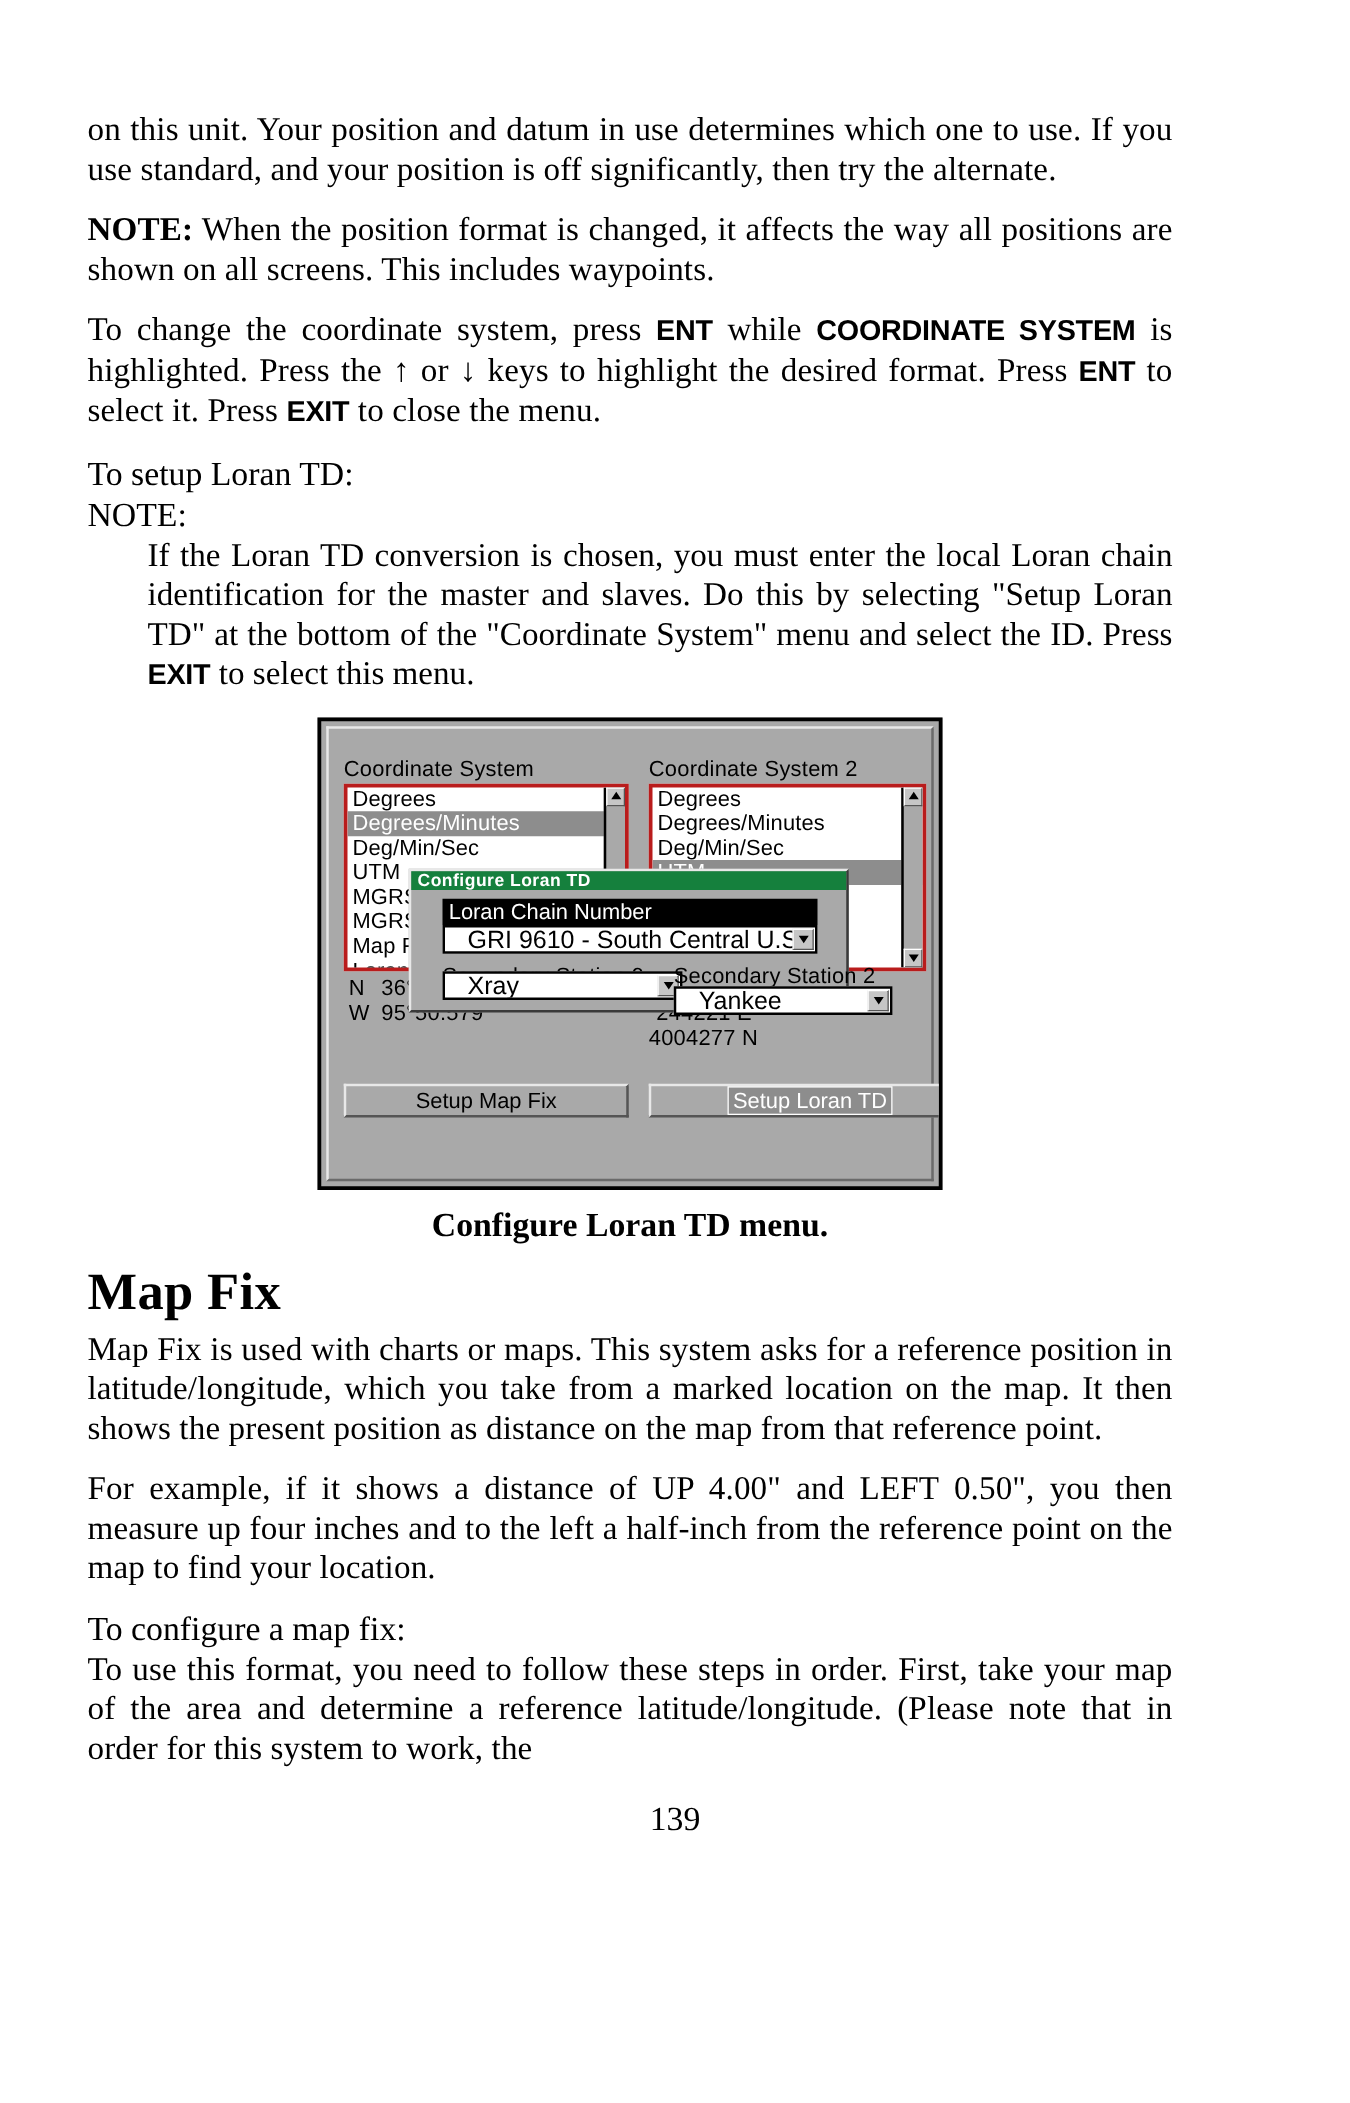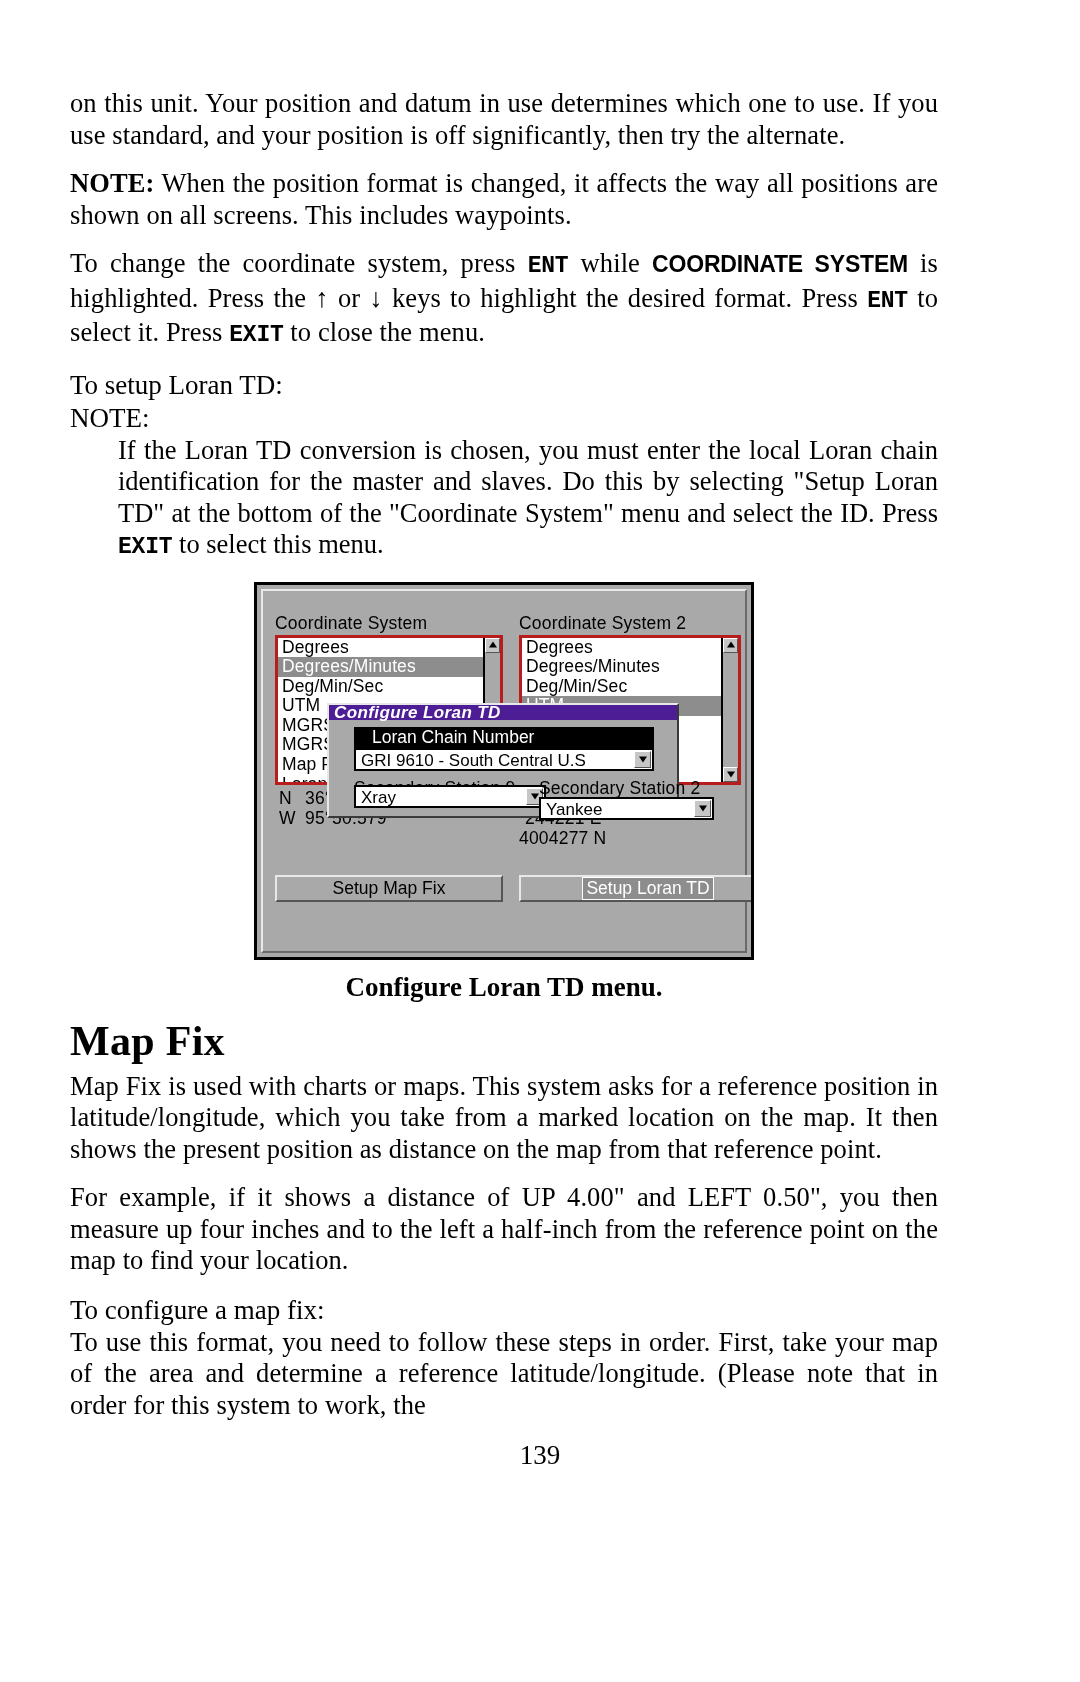--- a/index.html
+++ b/index.html
@@ -17,21 +17,21 @@
     width:868px;
   }
   p.body{
     font-size:26.5px;
     line-height:31.5px;
     text-align:justify;
     margin:0 0 17px 0;
     letter-spacing:0.1px;
   }
   .kb{
-    font-family:Liberation Mono, monospace;
+    font-family:Liberation Sans, sans-serif;
     font-weight:bold;
     font-size:23px;
     letter-spacing:-0.2px;
     margin-top:23px;
   }
   .smallcaps{
     font-family:"Liberation Sans", sans-serif;
     font-weight:bold;
     font-size:23px;
     letter-spacing:-0.2px;
@@ -190,46 +190,45 @@
     background:#a9a9a9;
     border-top:2px solid #e8e8e8;
     border-left:2px solid #e8e8e8;
     border-right:2px solid #3a3a3a;
     border-bottom:2px solid #3a3a3a;
     box-sizing:border-box;
     z-index:9;
   }
   .dlg-title{
     position:absolute;left:0;top:0;right:0;height:15px;
-    background:#4c1d95;color:#fff;
-    font-size:17px;
+    background:#15803d;color:#fff;
+    font-size:14px;
     font-weight:bold;
     line-height:15px;
     padding-left:5px;
     letter-spacing:0.4px;
     box-sizing:border-box;
-    font-style:italic;
   }
   .field-label-black{
     position:absolute;
     background:#000;color:#fff;
     font-size:17.5px;
+    line-height:21px;
+    padding-left:5px;
+    box-sizing:border-box;
+    white-space:nowrap;
+  }
+  .field-input{
+    position:absolute;
+    background:#fff;color:#000;
+    border:2px solid #000;
+    box-sizing:border-box;
+    font-size:20px;
     line-height:21px;
     padding-left:18px;
-    box-sizing:border-box;
-    white-space:nowrap;
-  }
-  .field-input{
-    position:absolute;
-    background:#fff;color:#000;
-    border:2px solid #000;
-    box-sizing:border-box;
-    font-size:17px;
-    line-height:21px;
-    padding-left:5px;
     white-space:nowrap;
     overflow:hidden;
   }
   .dd-arrow{
     position:absolute;
     right:1px;top:1px;bottom:1px;
     width:17px;
     background:#c6c6c6;
     border-top:1px solid #fff;
     border-left:1px solid #fff;

